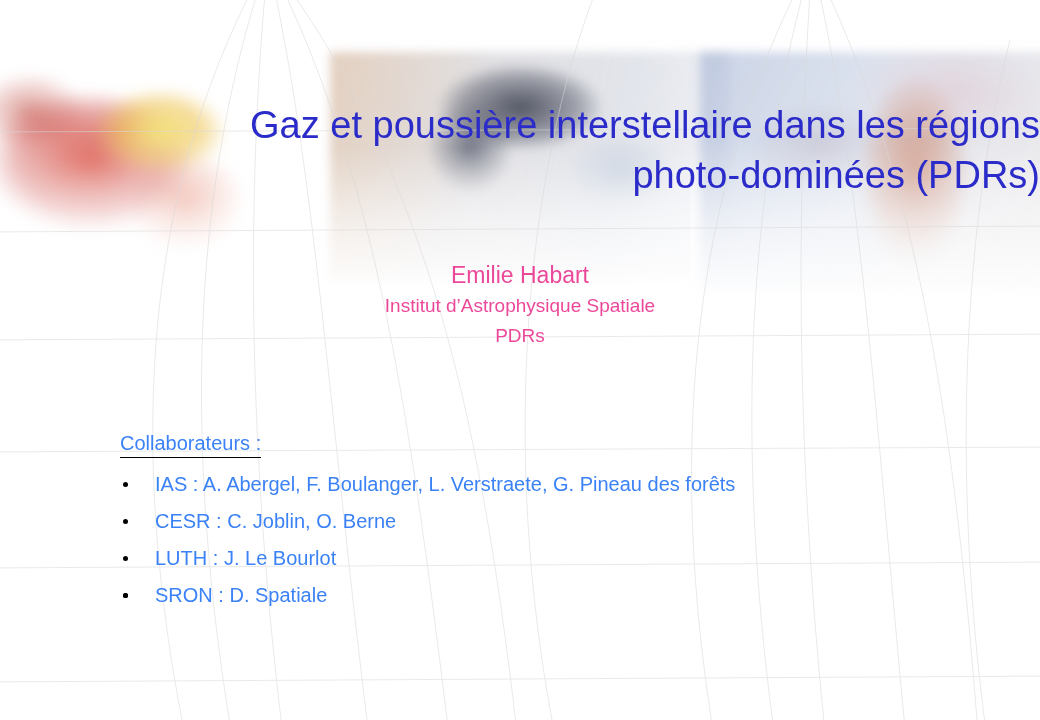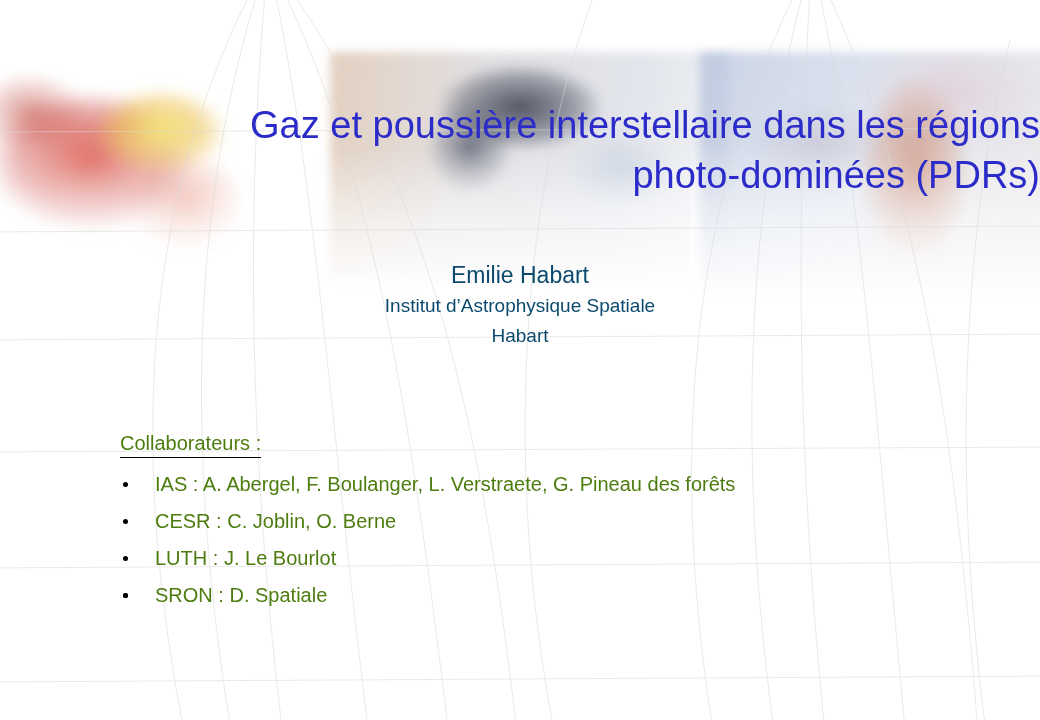--- a/index.html
+++ b/index.html
@@ -97,28 +97,28 @@
   .title-line{
     color:#2b2bc9;
     font-size:38px;
     line-height:50px;
     font-weight:normal;
     white-space:nowrap;
   }
 
   
   .author-block{
-    position:absolute;left:0;top:260px;width:1040px;text-align:center;color:#0c4a6e;
+    position:absolute;left:0;top:260px;width:1040px;text-align:center;color:#ec4899;
   }
   .author-name{font-size:23px;line-height:31px;}
   .author-affil{font-size:19px;line-height:30px;}
   .author-city{font-size:19px;line-height:30px;}
 
   
-  .collab-block{position:absolute;left:120px;top:430px;width:850px;color:#4d7c0f;}
+  .collab-block{position:absolute;left:120px;top:430px;width:850px;color:#3b82f6;}
   .collab-heading{
     font-size:20px;line-height:26px;
     display:inline-block;
     border-bottom:1px solid #000;
     padding-bottom:1px;
     margin-bottom:8px;
   }
   .collab-list{list-style:none;margin:0;padding:0;}
   .collab-item{
     position:relative;
@@ -177,21 +177,21 @@
 
 
   <div class="title-block">
     <div class="title-line">Gaz et poussière interstellaire dans les régions</div>
     <div class="title-line">photo-dominées (PDRs)</div>
   </div>
 
   <div class="author-block">
     <div class="author-name">Emilie Habart</div>
     <div class="author-affil">Institut d’Astrophysique Spatiale</div>
-    <div class="author-city">Habart</div>
+    <div class="author-city">PDRs</div>
   </div>
 
   <div class="collab-block">
     <div class="collab-heading">Collaborateurs :</div>
     <ul class="collab-list">
       <li class="collab-item">
         <span class="collab-bullet"></span>
         <span>IAS :  A. Abergel, F. Boulanger, L. Verstraete, G. Pineau des forêts</span>
       </li>
       <li class="collab-item">

